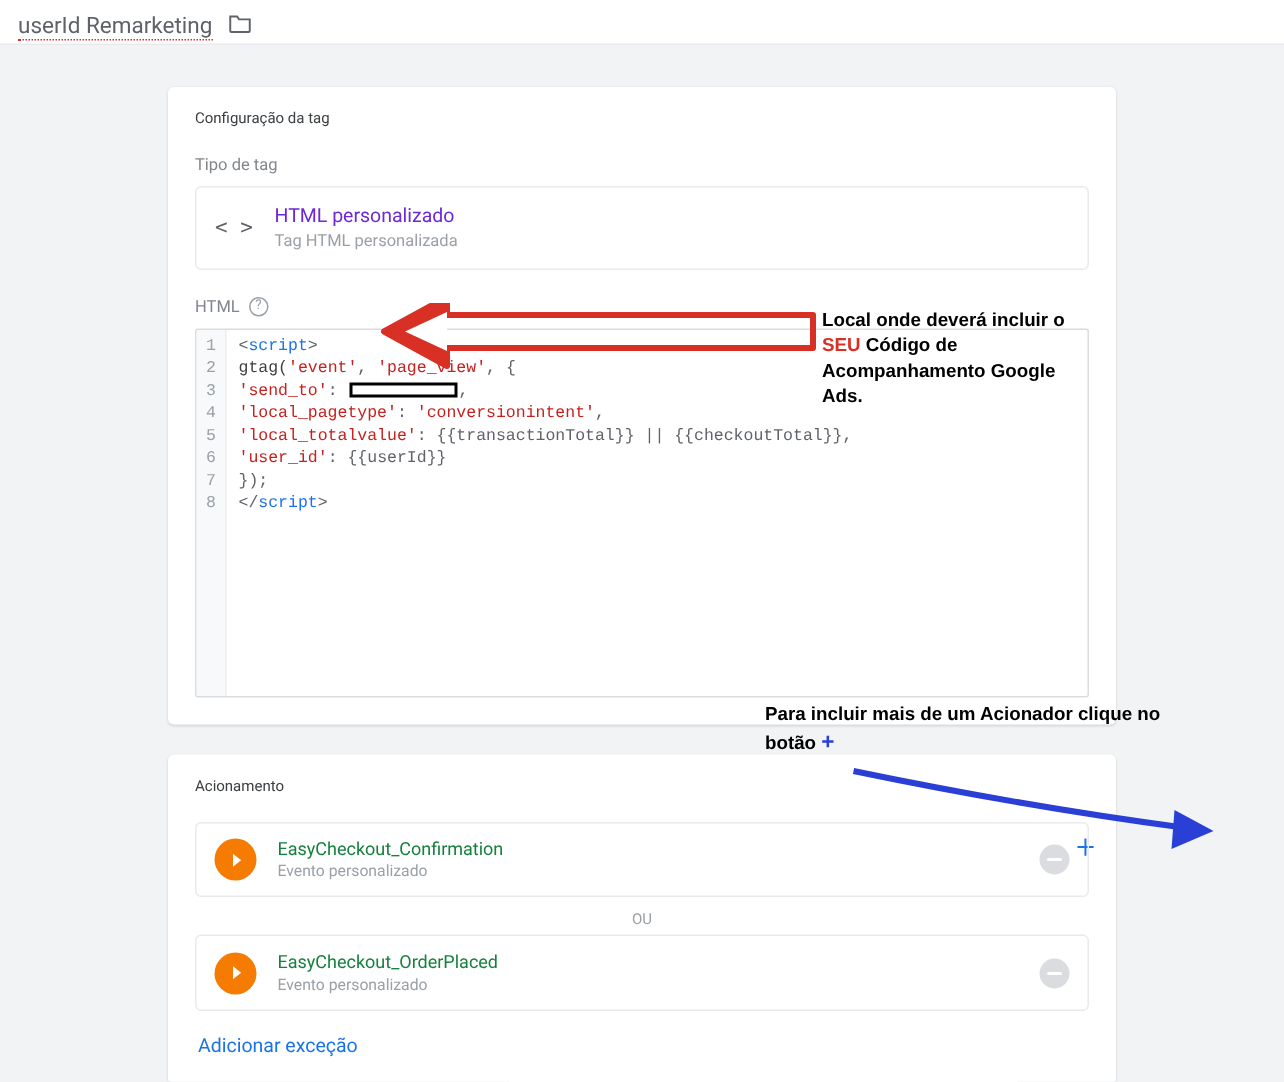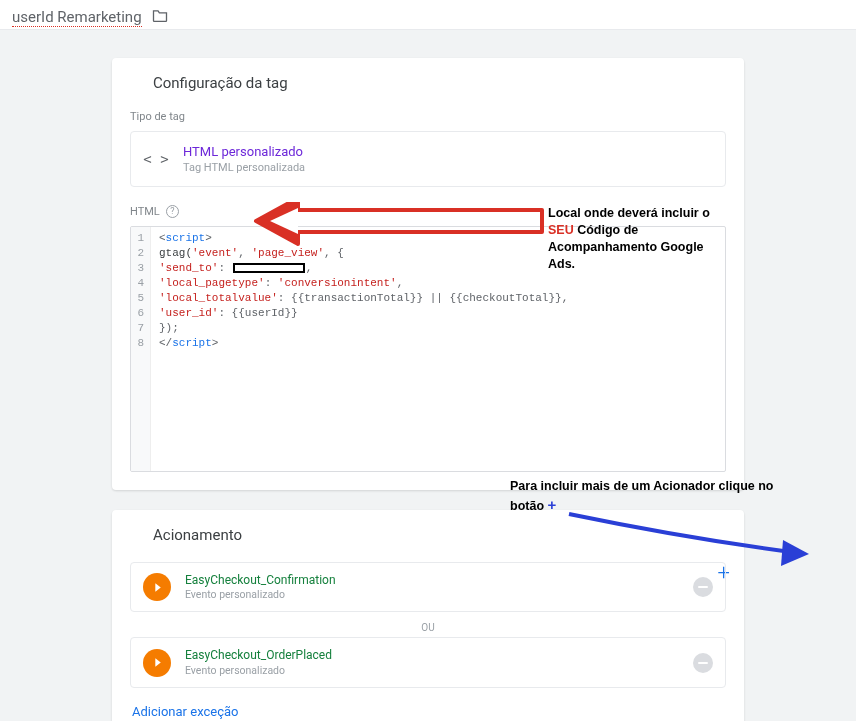--- a/index.html
+++ b/index.html
@@ -37,25 +37,24 @@
 }
 .card {
   background: #fff;
   border-radius: 4px;
   box-shadow: 0 1px 2px rgba(0,0,0,0.08), 0 1px 3px rgba(0,0,0,0.06);
   padding: 16px 18px 18px 18px;
   margin-bottom: 20px;
   position: relative;
 }
 .card h2 {
-  font-size: 15px;
+  font-size: 10px;
   font-weight: 400;
   color: #3c4043;
   margin-bottom: 18px;
-  margin-left: 23px;
 }
 .label-sm {
   font-size: 11px;
   color: #80868b;
   margin-bottom: 8px;
   display: flex;
   align-items: center;
   gap: 6px;
 }
 .help-icon {
@@ -150,21 +149,21 @@
 .annot1 .seu { color: #d93025; }
 .arrow-red {
   position: absolute;
   left: 250px;
   top: 202px;
   pointer-events: none;
 }
 .annot2 {
   position: absolute;
   left: 510px;
-  top: 478px;
+  top: 468px;
   width: 290px;
   font-family: Arial, sans-serif;
   font-size: 12.5px;
   font-weight: 700;
   color: #000;
   line-height: 1.35;
 }
 .annot2 .plus { color: #2a3fd6; font-size: 15px; }
 .arrow-blue {
   position: absolute;

